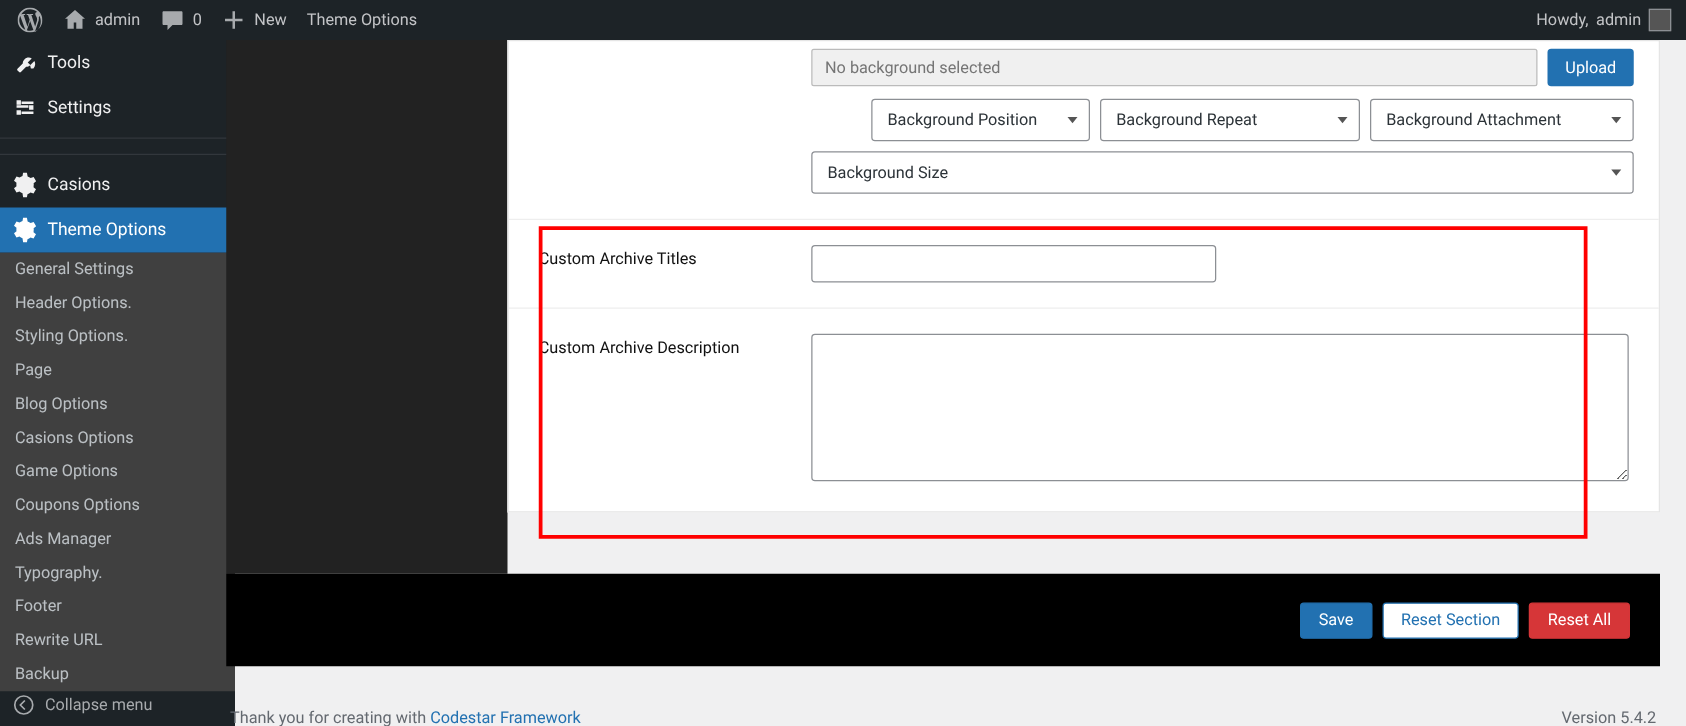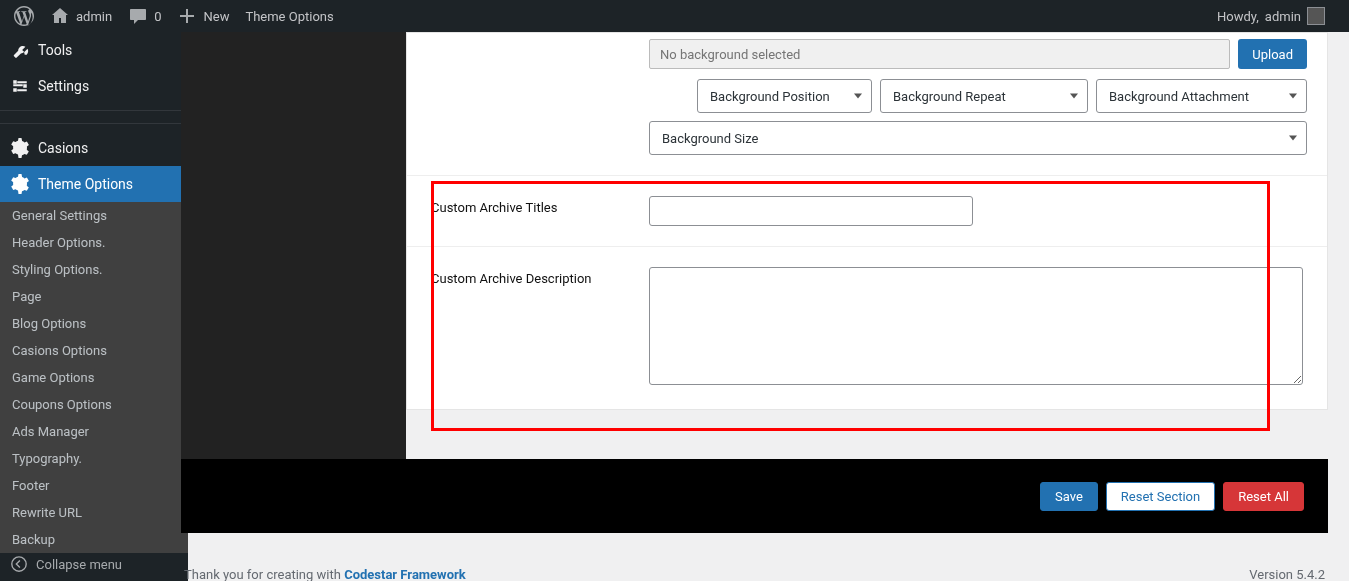--- a/index.html
+++ b/index.html
@@ -1,20 +1,20 @@
 <!DOCTYPE html>
 <html><head>
 <meta charset="utf-8">
 <style>
 * { margin: 0; padding: 0; box-sizing: border-box; font-family: -apple-system, BlinkMacSystemFont, "Segoe UI", Roboto, sans-serif; }
 body { background: #f0f0f1; width: 1349px; height: 581px; overflow: hidden; position: relative; }
 
 .adminbar { position: absolute; top: 0; left: 0; right: 0; height: 32px; background: #1d2327; color: #c3c4c7; display: flex; align-items: center; font-size: 13px; z-index: 100; }
 .adminbar-left { display: flex; align-items: center; height: 100%; padding-left: 6px; }
-.adminbar-right { margin-left: auto; display: flex; align-items: flex-end; height: 100%; padding-right: 16px; }
+.adminbar-right { margin-left: auto; display: flex; align-items: flex-end; height: 100%; padding-right: 4px; }
 .ab-item { display: flex; align-items: center; padding: 0 8px; height: 32px; color: #c3c4c7; cursor: pointer; gap: 6px; }
 .avatar-ph { width: 18px; height: 18px; background: #555; border: 1px solid #8c8f94; }
 
 .admin-sidebar { position: absolute; top: 32px; left: 0; bottom: 0; width: 188px; background: #1d2327; color: #fff; font-size: 14px; }
 .menu-item { display: flex; align-items: center; padding: 8px 10px; color: #f0f0f1; cursor: pointer; gap: 8px; }
 .menu-item.current { background: #2271b1; color: #fff; position: relative; }
 .menu-item.current::after { content: ""; position: absolute; right: -8px; top: 50%; transform: translateY(-50%); border: 8px solid transparent; border-right-color: #f0f0f1; }
 .menu-icon { width: 20px; height: 20px; display: flex; align-items: center; justify-content: center; fill: rgba(240,246,252,.6); }
 .menu-item.current .menu-icon { fill: #fff; }
 .submenu { background: #404040; }
@@ -47,21 +47,21 @@
 .txt-area { width: 100%; height: 118px; border: 1px solid #8c8f94; border-radius: 3px; padding: 6px 8px; font-size: 13px; resize: both; }
 
 .highlight-box { position: absolute; border: 3px solid #ff0000; pointer-events: none; z-index: 50; }
 
 .footer-bar { position: absolute; left: 21px; right: 21px; top: 427px; height: 74px; background: #000; display: flex; align-items: center; justify-content: flex-end; padding: 0 24px; gap: 8px; }
 .btn-primary { background: #2271b1; color: #fff; border: 1px solid #2271b1; padding: 6px 14px; border-radius: 3px; font-size: 13px; cursor: pointer; }
 .btn-secondary { background: #fff; color: #2271b1; border: 1px solid #2271b1; padding: 6px 14px; border-radius: 3px; font-size: 13px; cursor: pointer; }
 .btn-danger { background: #d63638; color: #fff; border: 1px solid #d63638; padding: 6px 14px; border-radius: 3px; font-size: 13px; cursor: pointer; }
 
 .wp-footer { position: absolute; left: 21px; right: 21px; top: 535px; display: flex; justify-content: space-between; font-size: 13px; color: #646970; padding: 0 3px; }
-.wp-footer a { color: #2271b1; text-decoration: none; font-weight: bold; }
+.wp-footer a { color: #2271b1; text-decoration: none; }
 </style>
 </head>
 <body>
 
 <div class="adminbar">
   <div class="adminbar-left">
     <div class="ab-item">
       <svg width="20" height="20" viewBox="0 0 20 20" fill="#a7aaad">
           <path d="M10 0C4.5 0 0 4.5 0 10s4.5 10 10 10 10-4.5 10-10S15.5 0 10 0zM1.4 10c0-1.2.3-2.4.7-3.5l4.1 11.2C3.4 16.3 1.4 13.4 1.4 10zM10 18.6c-.8 0-1.7-.1-2.5-.4l2.6-7.5 2.6 7.2c0 .1 0 .1.1.1-.9.4-1.8.6-2.8.6zm1.2-12.6c.5 0 1-.1 1-.1.5-.1.4-.7-.1-.7 0 0-1.4.1-2.3.1-.8 0-2.2-.1-2.2-.1-.5 0-.5.7-.1.7 0 0 .4.1.9.1l1.3 3.7L8 15.3 4.9 6c.5 0 1-.1 1-.1.5-.1.4-.7-.1-.7 0 0-1.4.1-2.3.1h-.5C4.5 3 7.1 1.4 10 1.4c2.2 0 4.2.8 5.7 2.2h-.1c-.8 0-1.4.7-1.4 1.5 0 .7.4 1.3.8 2 .3.6.7 1.3.7 2.4 0 .7-.3 1.6-.7 2.8l-.9 2.9-3-9.2zm6.2.6c.8 1.4 1.2 3 1.2 4.7 0 3.6-1.9 6.7-4.8 8.4l2.6-7.6c.5-1.2.7-2.2.7-3.1 0-.3 0-.6-.1-.9.2-.5.3-1 .4-1.5z"></path>
         </svg>

